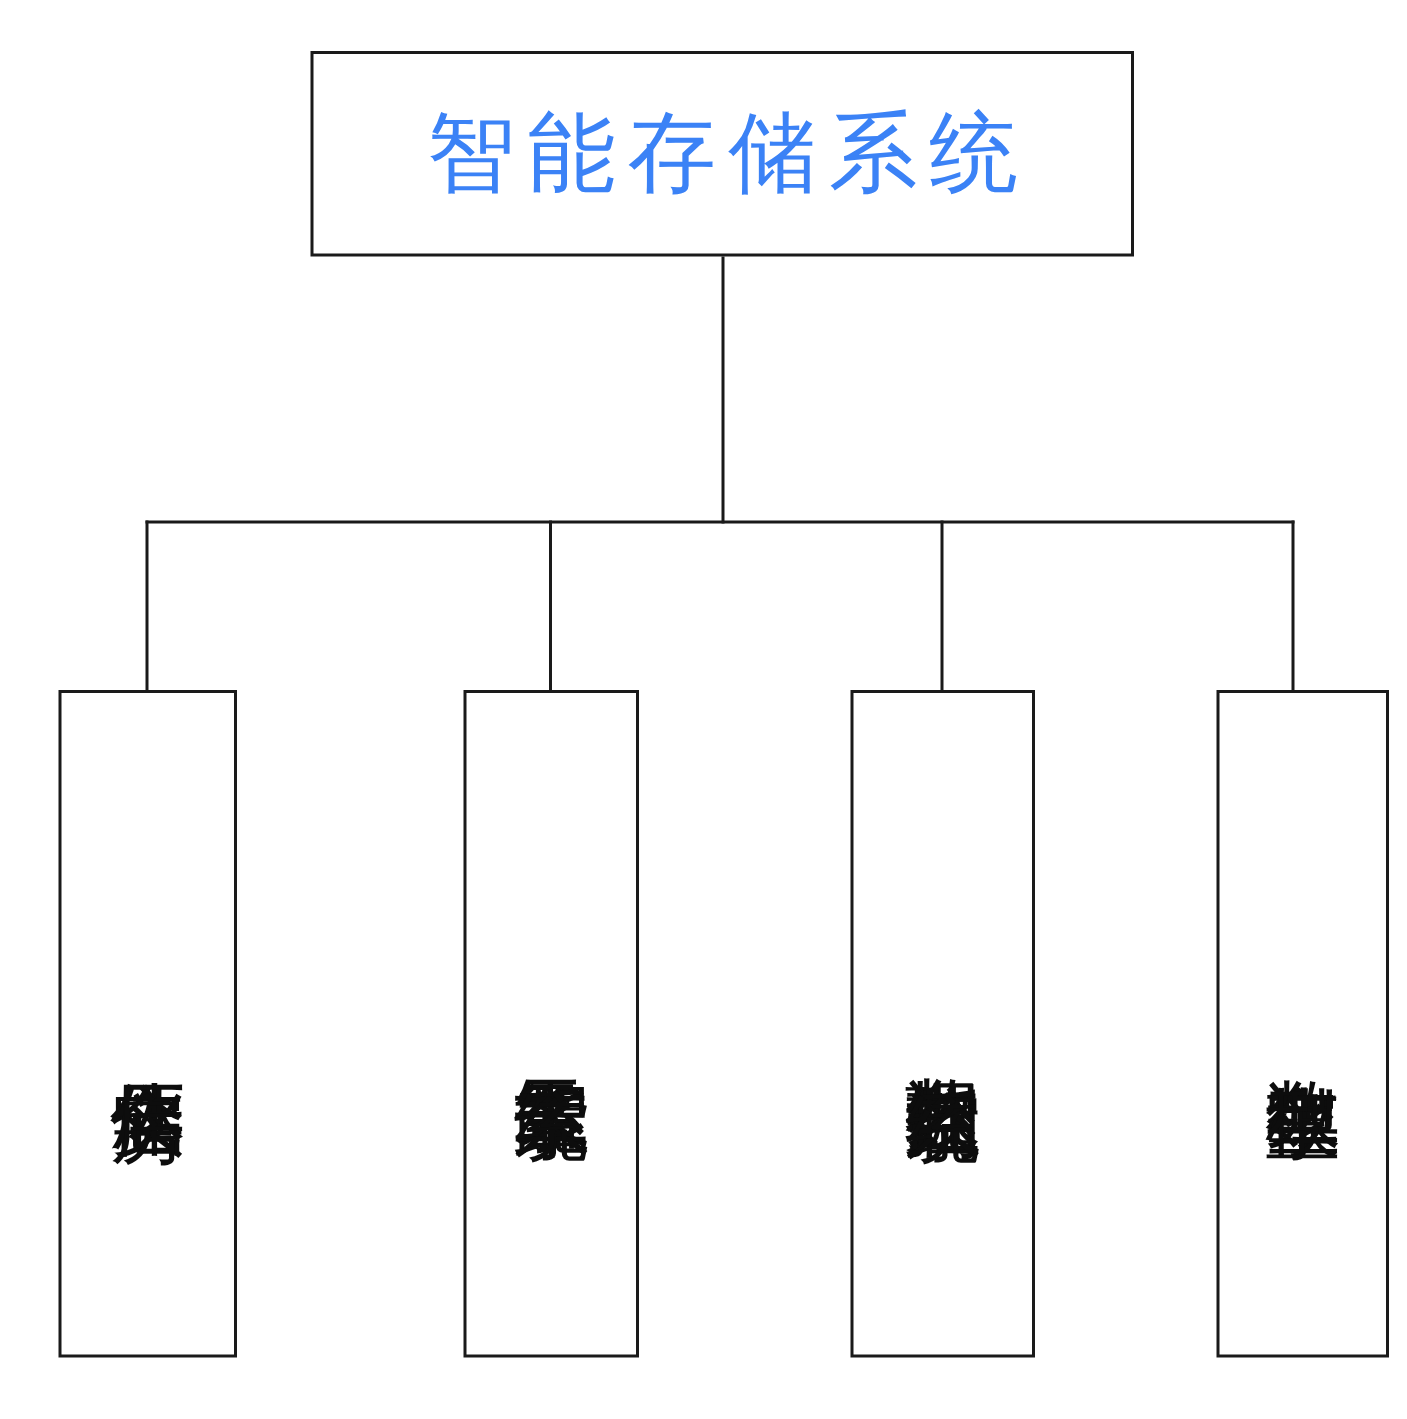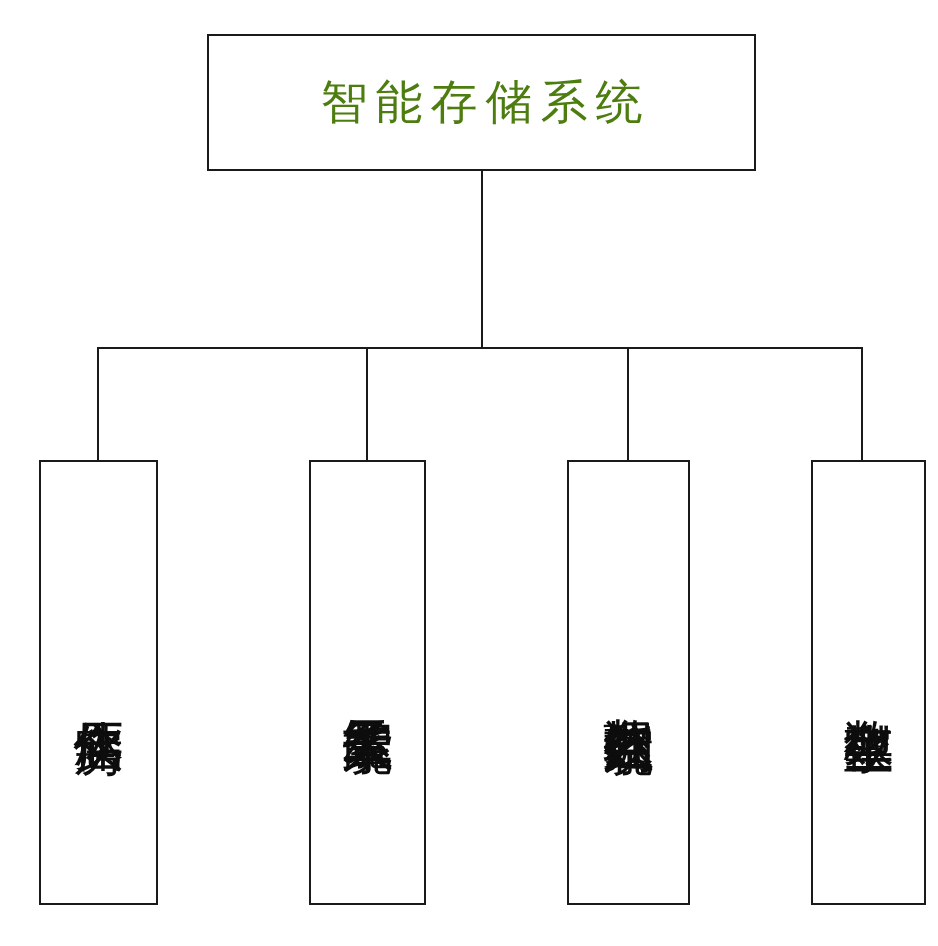--- a/index.html
+++ b/index.html
@@ -42,23 +42,23 @@
   }
 
   .leaf-1 { left: 39px;  width: 119px; }
   .leaf-2 { left: 309px; width: 117px; }
   .leaf-3 { left: 567px; width: 123px; }
   .leaf-4 { left: 811px; width: 115px; }
 
   
   .label-root {
     font-family: Liberation Serif, serif;
-    font-size: 47px;
+    font-size: 59px;
     line-height: 1;
-    color: #4d7c0f;
+    color: #3b82f6;
     letter-spacing: 8px;
     text-indent: 8px;
     white-space: nowrap;
   }
 
   .label-vert {
     font-family: "DejaVu Serif", "Liberation Serif", serif;
     font-size: 50px;
     line-height: 1.02;
     color: #0d0d0d;

